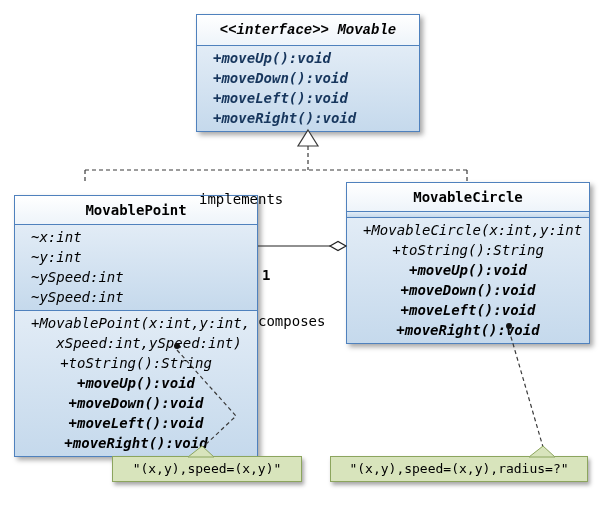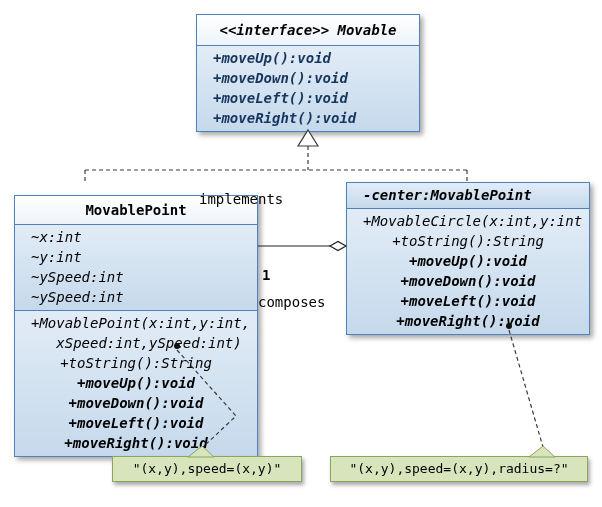--- a/index.html
+++ b/index.html
@@ -15,21 +15,21 @@
     height:28px;line-height:28px;text-align:center;font-weight:bold;
     background:linear-gradient(#ffffff,#eef4fa);border-bottom:1px solid #4f81bd;
     white-space:pre;
   }
   .hdr.tall{height:30px;line-height:30px;}
   .sec{background:linear-gradient(#e2ecf6,#c5d9ec);padding:2px 10px 3px;}
   .sec + .sec{border-top:1px solid #4f81bd;text-align:center;}
   .ln{line-height:20px;padding:0 6px;white-space:pre;font-style:italic;}
   .b{font-weight:bold;}
   .ib{font-weight:bold;font-style:italic;color:#17365d;}
-  .it{font-style:italic;}
+  .it{font-style:italic;font-family:Liberation Mono, monospace;}
   .lbl{position:absolute;white-space:pre;z-index:6;margin-top:45px;}
   .note{
     position:absolute;height:24px;line-height:24px;text-align:center;
     font-size:13px;background:#d8e4bc;border:1px solid #8ca55e;
     box-shadow:2px 3px 4px rgba(0,0,0,.35);white-space:pre;z-index:2;
   }
   #connectors{position:absolute;left:0;top:0;z-index:5;pointer-events:none;}
   .z1{z-index:1;}
 </style>
 </head>
@@ -82,32 +82,32 @@
       <div class="ln">   xSpeed:int,ySpeed:int)</div>
       <div class="ln">+toString():String</div>
       <div class="ln b">+moveUp():void</div>
       <div class="ln b">+moveDown():void</div>
       <div class="ln b">+moveLeft():void</div>
       <div class="ln b">+moveRight():void</div>
     </div>
   </div>
 
   <div class="box z1" style="left:346px;top:182px;width:242px;">
+    <div class="hdr">MovableCircle</div>
     <div class="sec">
-      <div class="ln b">-center:MovablePoint</div>
     </div>
     <div class="sec">
       <div class="ln">+MovableCircle(x:int,y:int</div>
       <div class="ln">+toString():String</div>
       <div class="ln b">+moveUp():void</div>
       <div class="ln b">+moveDown():void</div>
       <div class="ln b">+moveLeft():void</div>
       <div class="ln b">+moveRight():void</div>
     </div>
   </div>
 
   <div class="lbl b" style="left:262px;top:222px;">1</div>
-  <div class="lbl" style="left:258px;top:249px;">composes</div>
+  <div class="lbl" style="left:258px;top:268px;">composes</div>
 
   <div class="note" style="left:112px;top:456px;width:188px;">"(x,y),speed=(x,y)"</div>
   <div class="note" style="left:330px;top:456px;width:256px;">"(x,y),speed=(x,y),radius=?"</div>
 
 </div>
 
 </body></html>

